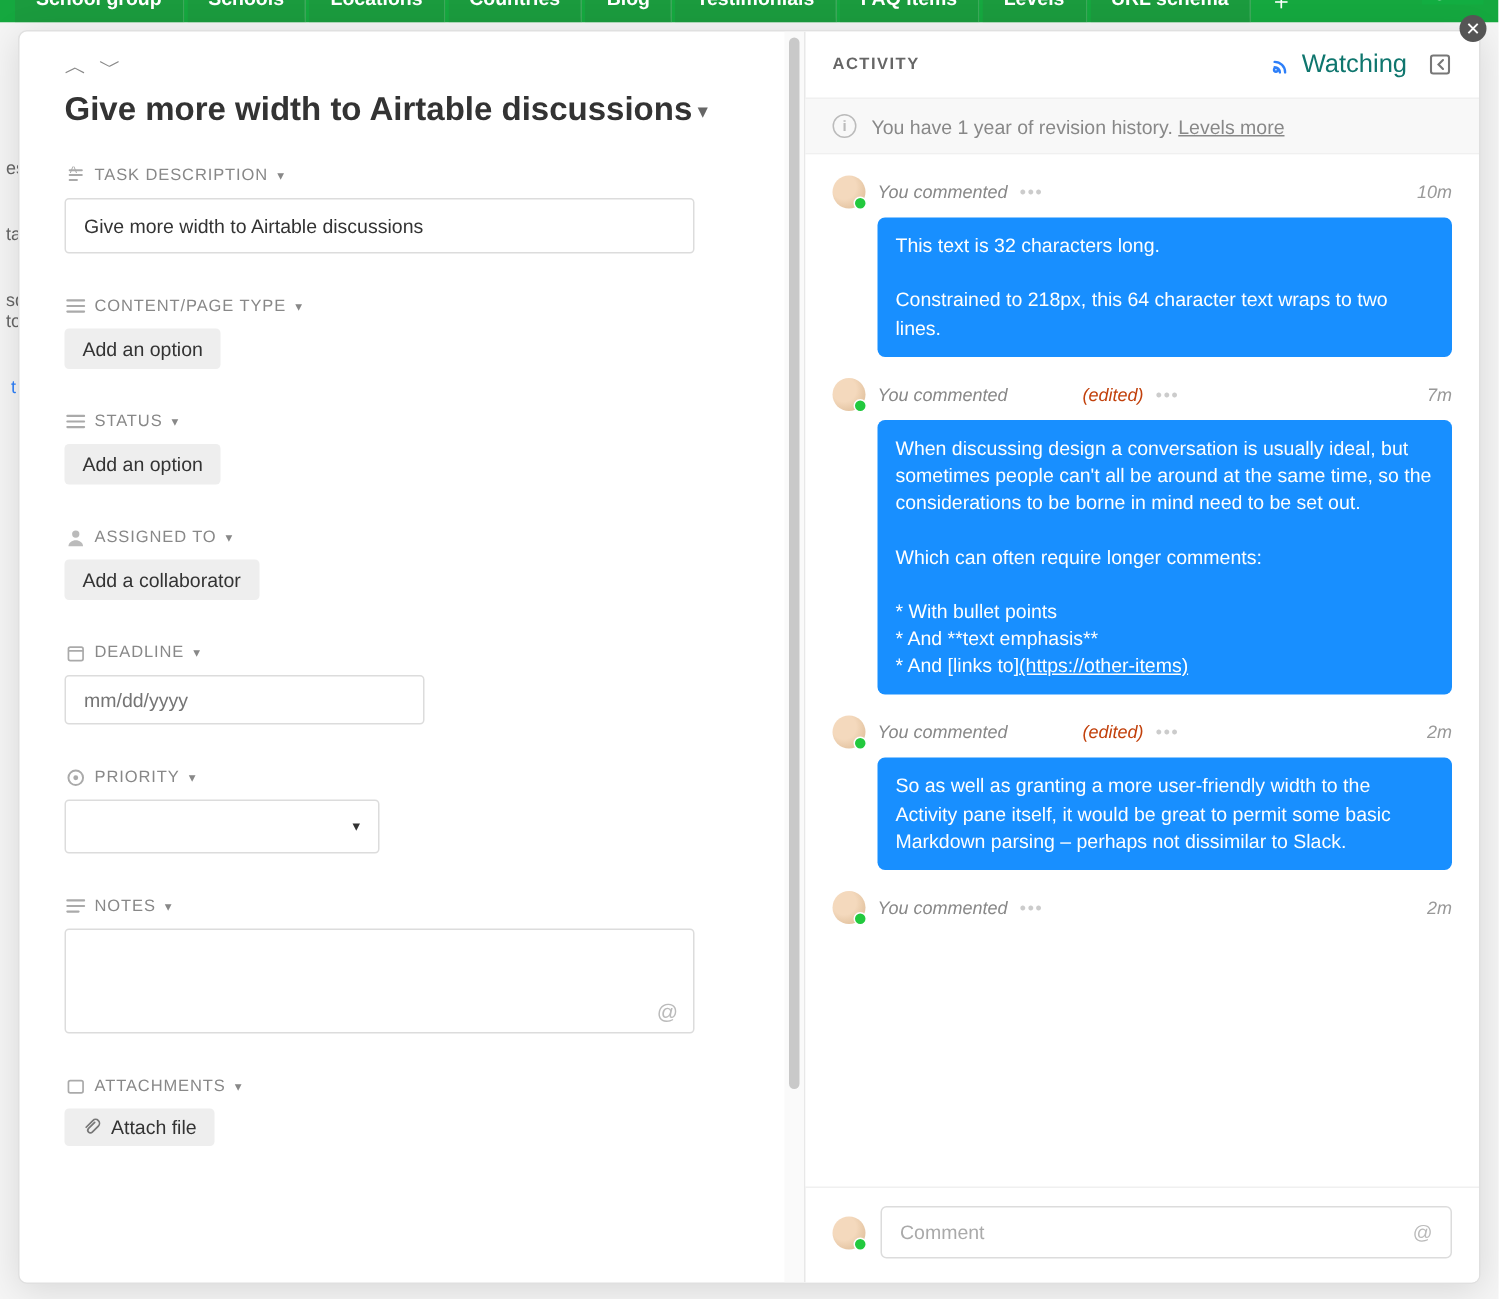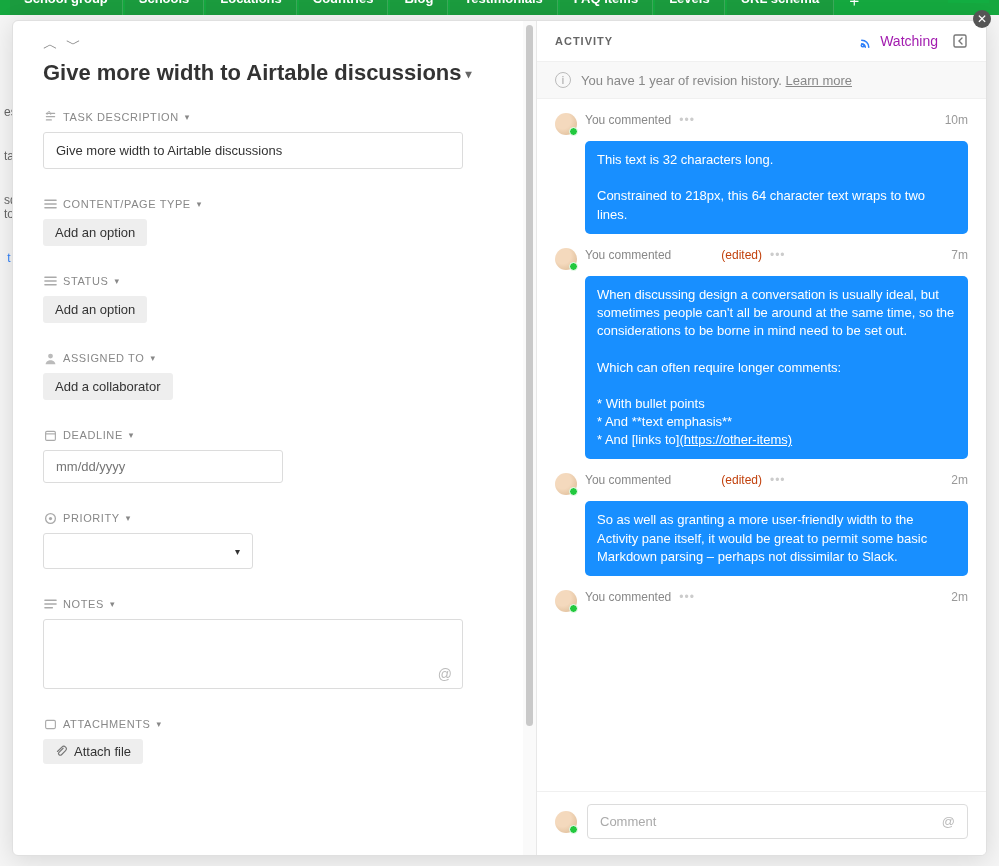--- a/index.html
+++ b/index.html
@@ -214,24 +214,24 @@
   }
   .right-header .title {
     font-size: 11px;
     letter-spacing: 1px;
     color: #666;
     font-weight: 600;
   }
   .right-header .watching {
     margin-left: auto;
     display: flex;
-    align-items: flex-end;
+    align-items: center;
     gap: 6px;
-    color: #a21caf;
-    font-size: 14px;
+    color: #0f766e;
+    font-size: 17px;
     font-weight: 500;
   }
   .right-header .collapse-icon {
     margin-left: 14px;
     color: #666;
   }
   .revision-row {
     background: #f8f8f8;
     padding: 10px 18px;
     display: flex;
@@ -251,23 +251,24 @@
   .revision-row .learn { text-decoration: underline; cursor: pointer; }
   .activity-body {
     flex: 1;
     overflow-y: auto;
     padding: 14px 18px;
     background: #fff;
   }
   .comment-item { margin-bottom: 14px; }
   .comment-head {
     display: flex;
-    align-items: flex-start;
+    align-items: center;
     gap: 8px;
     margin-bottom: 6px;
+    font-style: italic;
   }
   .avatar {
     width: 22px; height: 22px;
     border-radius: 50%;
     background: radial-gradient(circle at 35% 35%, #f4d9bd 40%, #d8b58e);
     position: relative;
     flex: 0 0 22px;
   }
   .avatar::after {
     content: "";
@@ -505,21 +506,21 @@
         <svg width="16" height="16" viewBox="0 0 16 16">
             <rect x="2" y="2" width="12" height="12" rx="1.5" fill="none" stroke="#777" stroke-width="1.4"></rect>
             <path d="M10 5l-3 3 3 3" fill="none" stroke="#777" stroke-width="1.4" stroke-linecap="round"></path>
           </svg>
       </span>
     </div>
 
     <div class="revision-row">
       <span class="info-icon">i</span>
       <span>
-        <span>You have 1 year of revision history. </span><span class="learn">Learn more</span>
+        <span>You have 1 year of revision history. </span><span class="learn">Levels more</span>
       </span>
     </div>
 
     <div class="activity-body" id="activity-feed">
         <div class="comment-item">
           <div class="comment-head">
             <div class="avatar"></div>
             <span class="who">You commented</span>
             <span class="dots">•••</span>
             <span class="time">10m</span>

